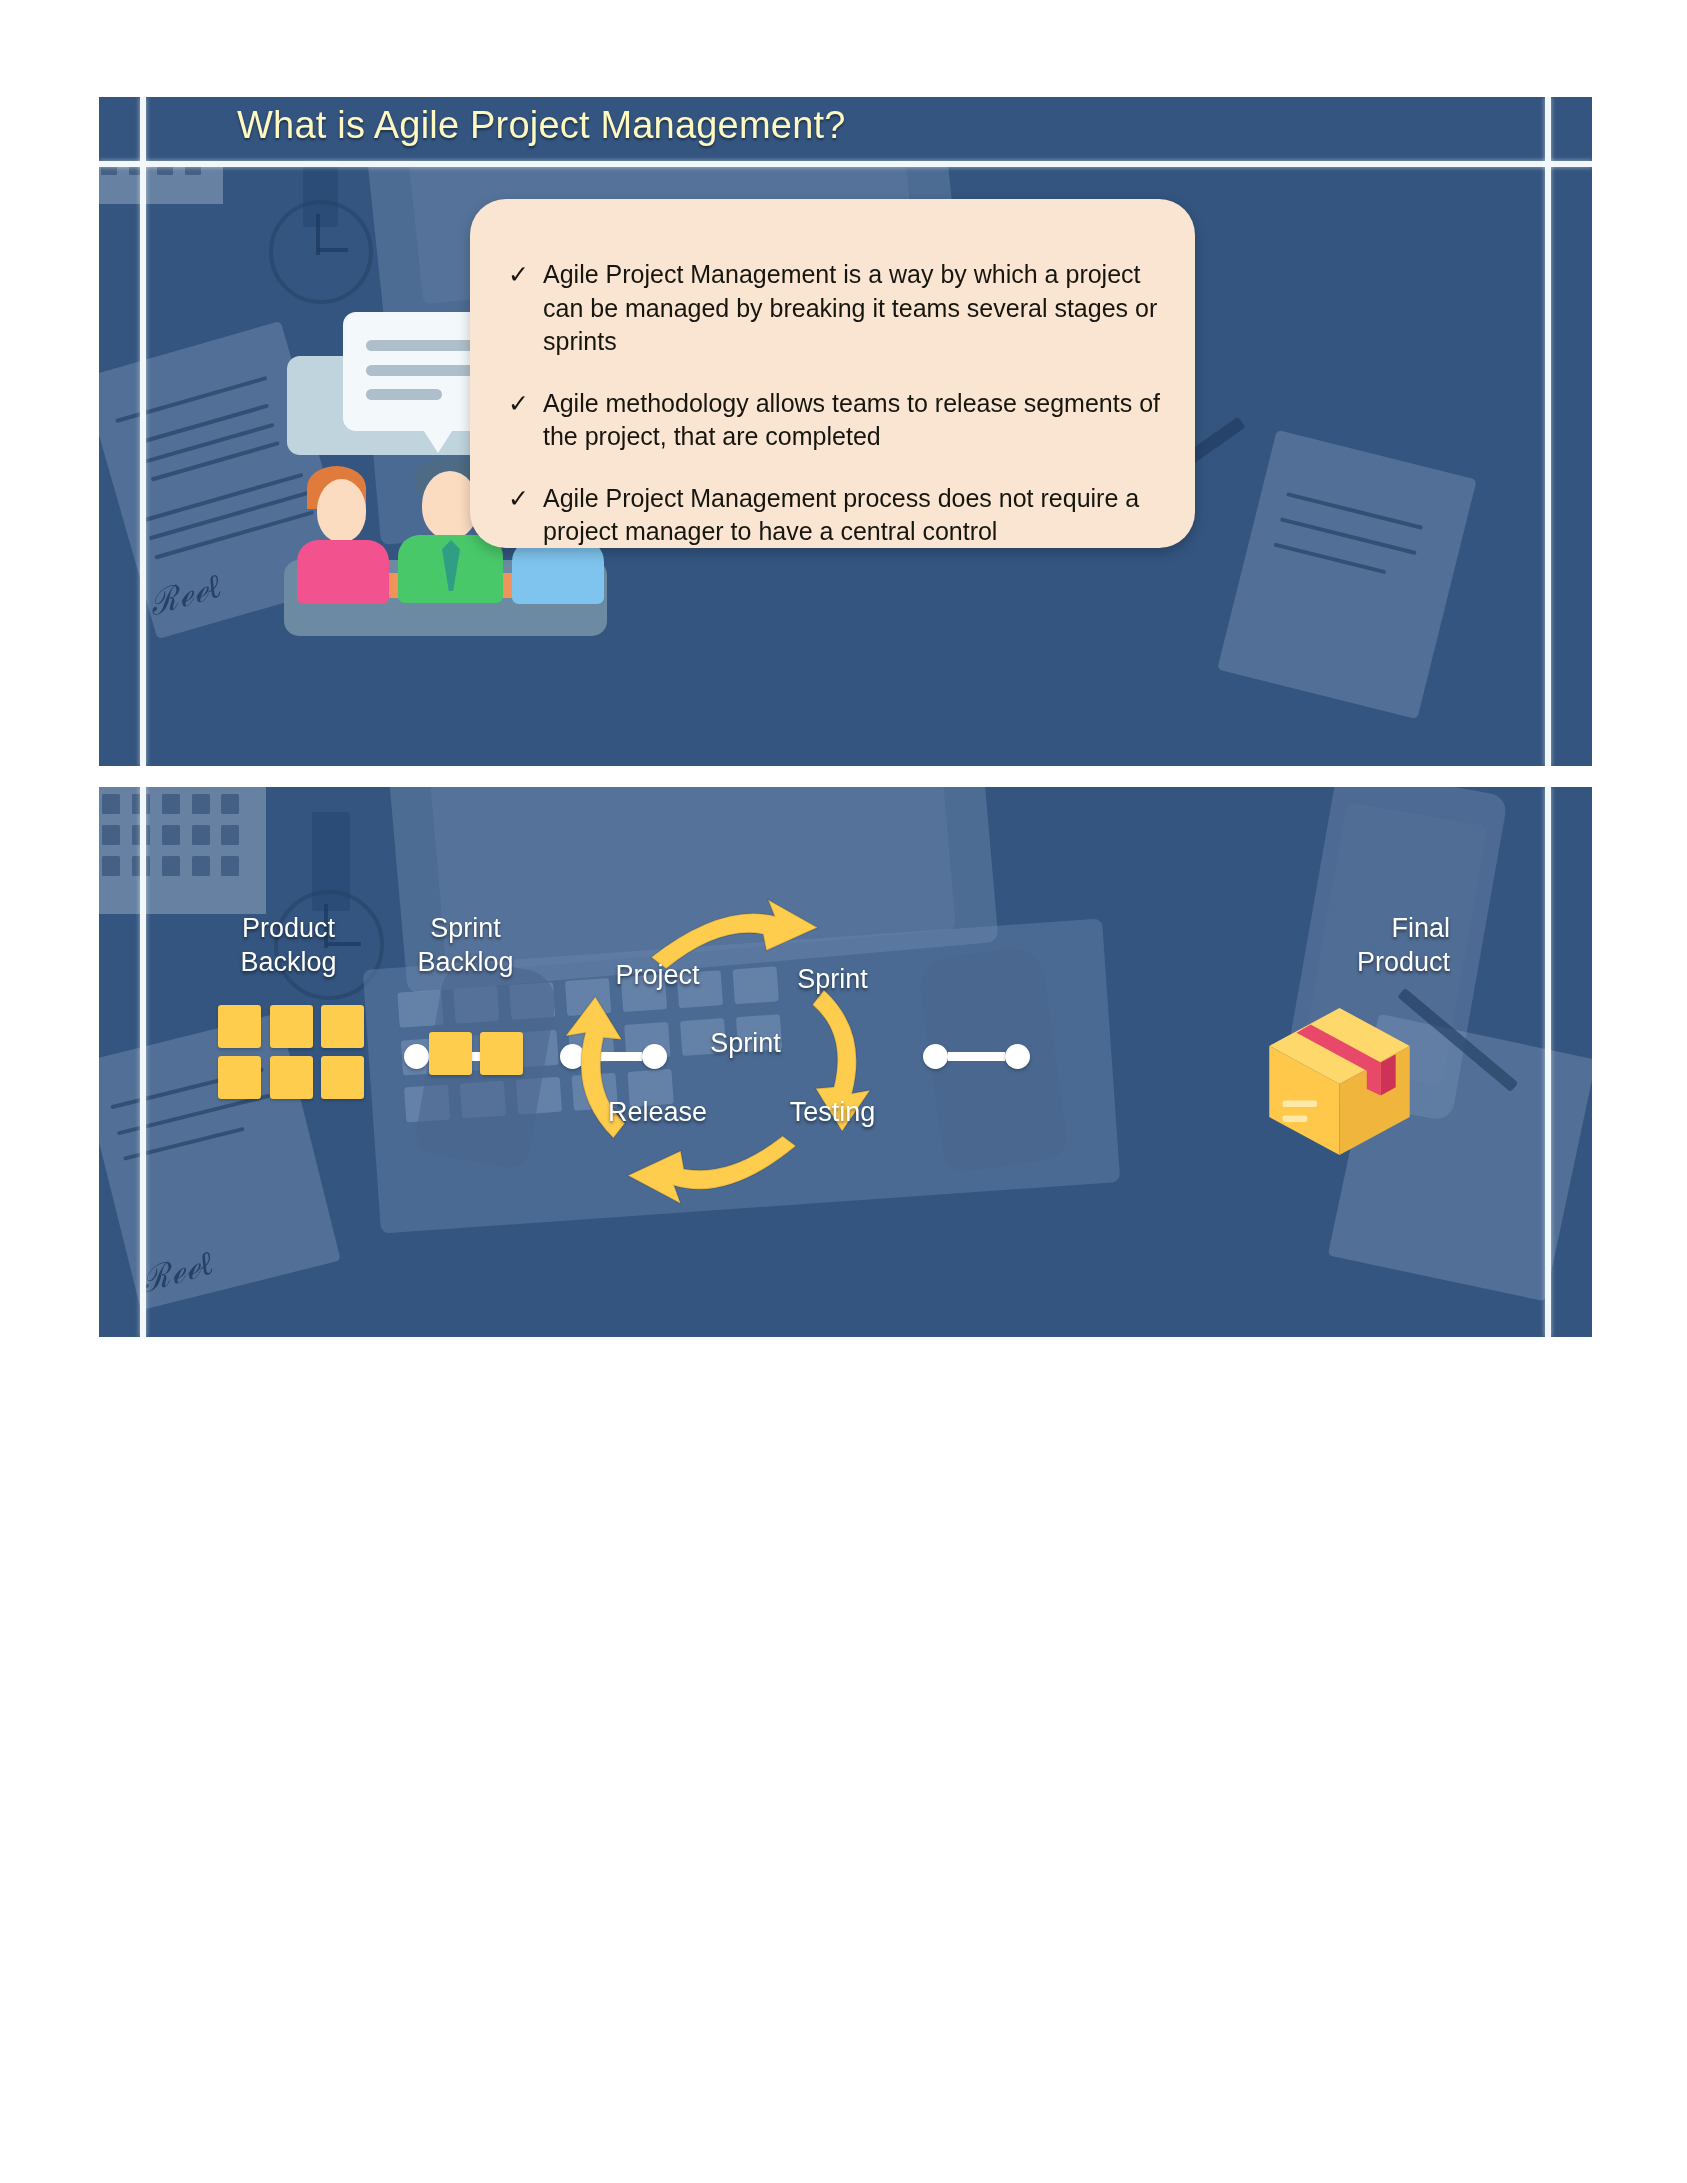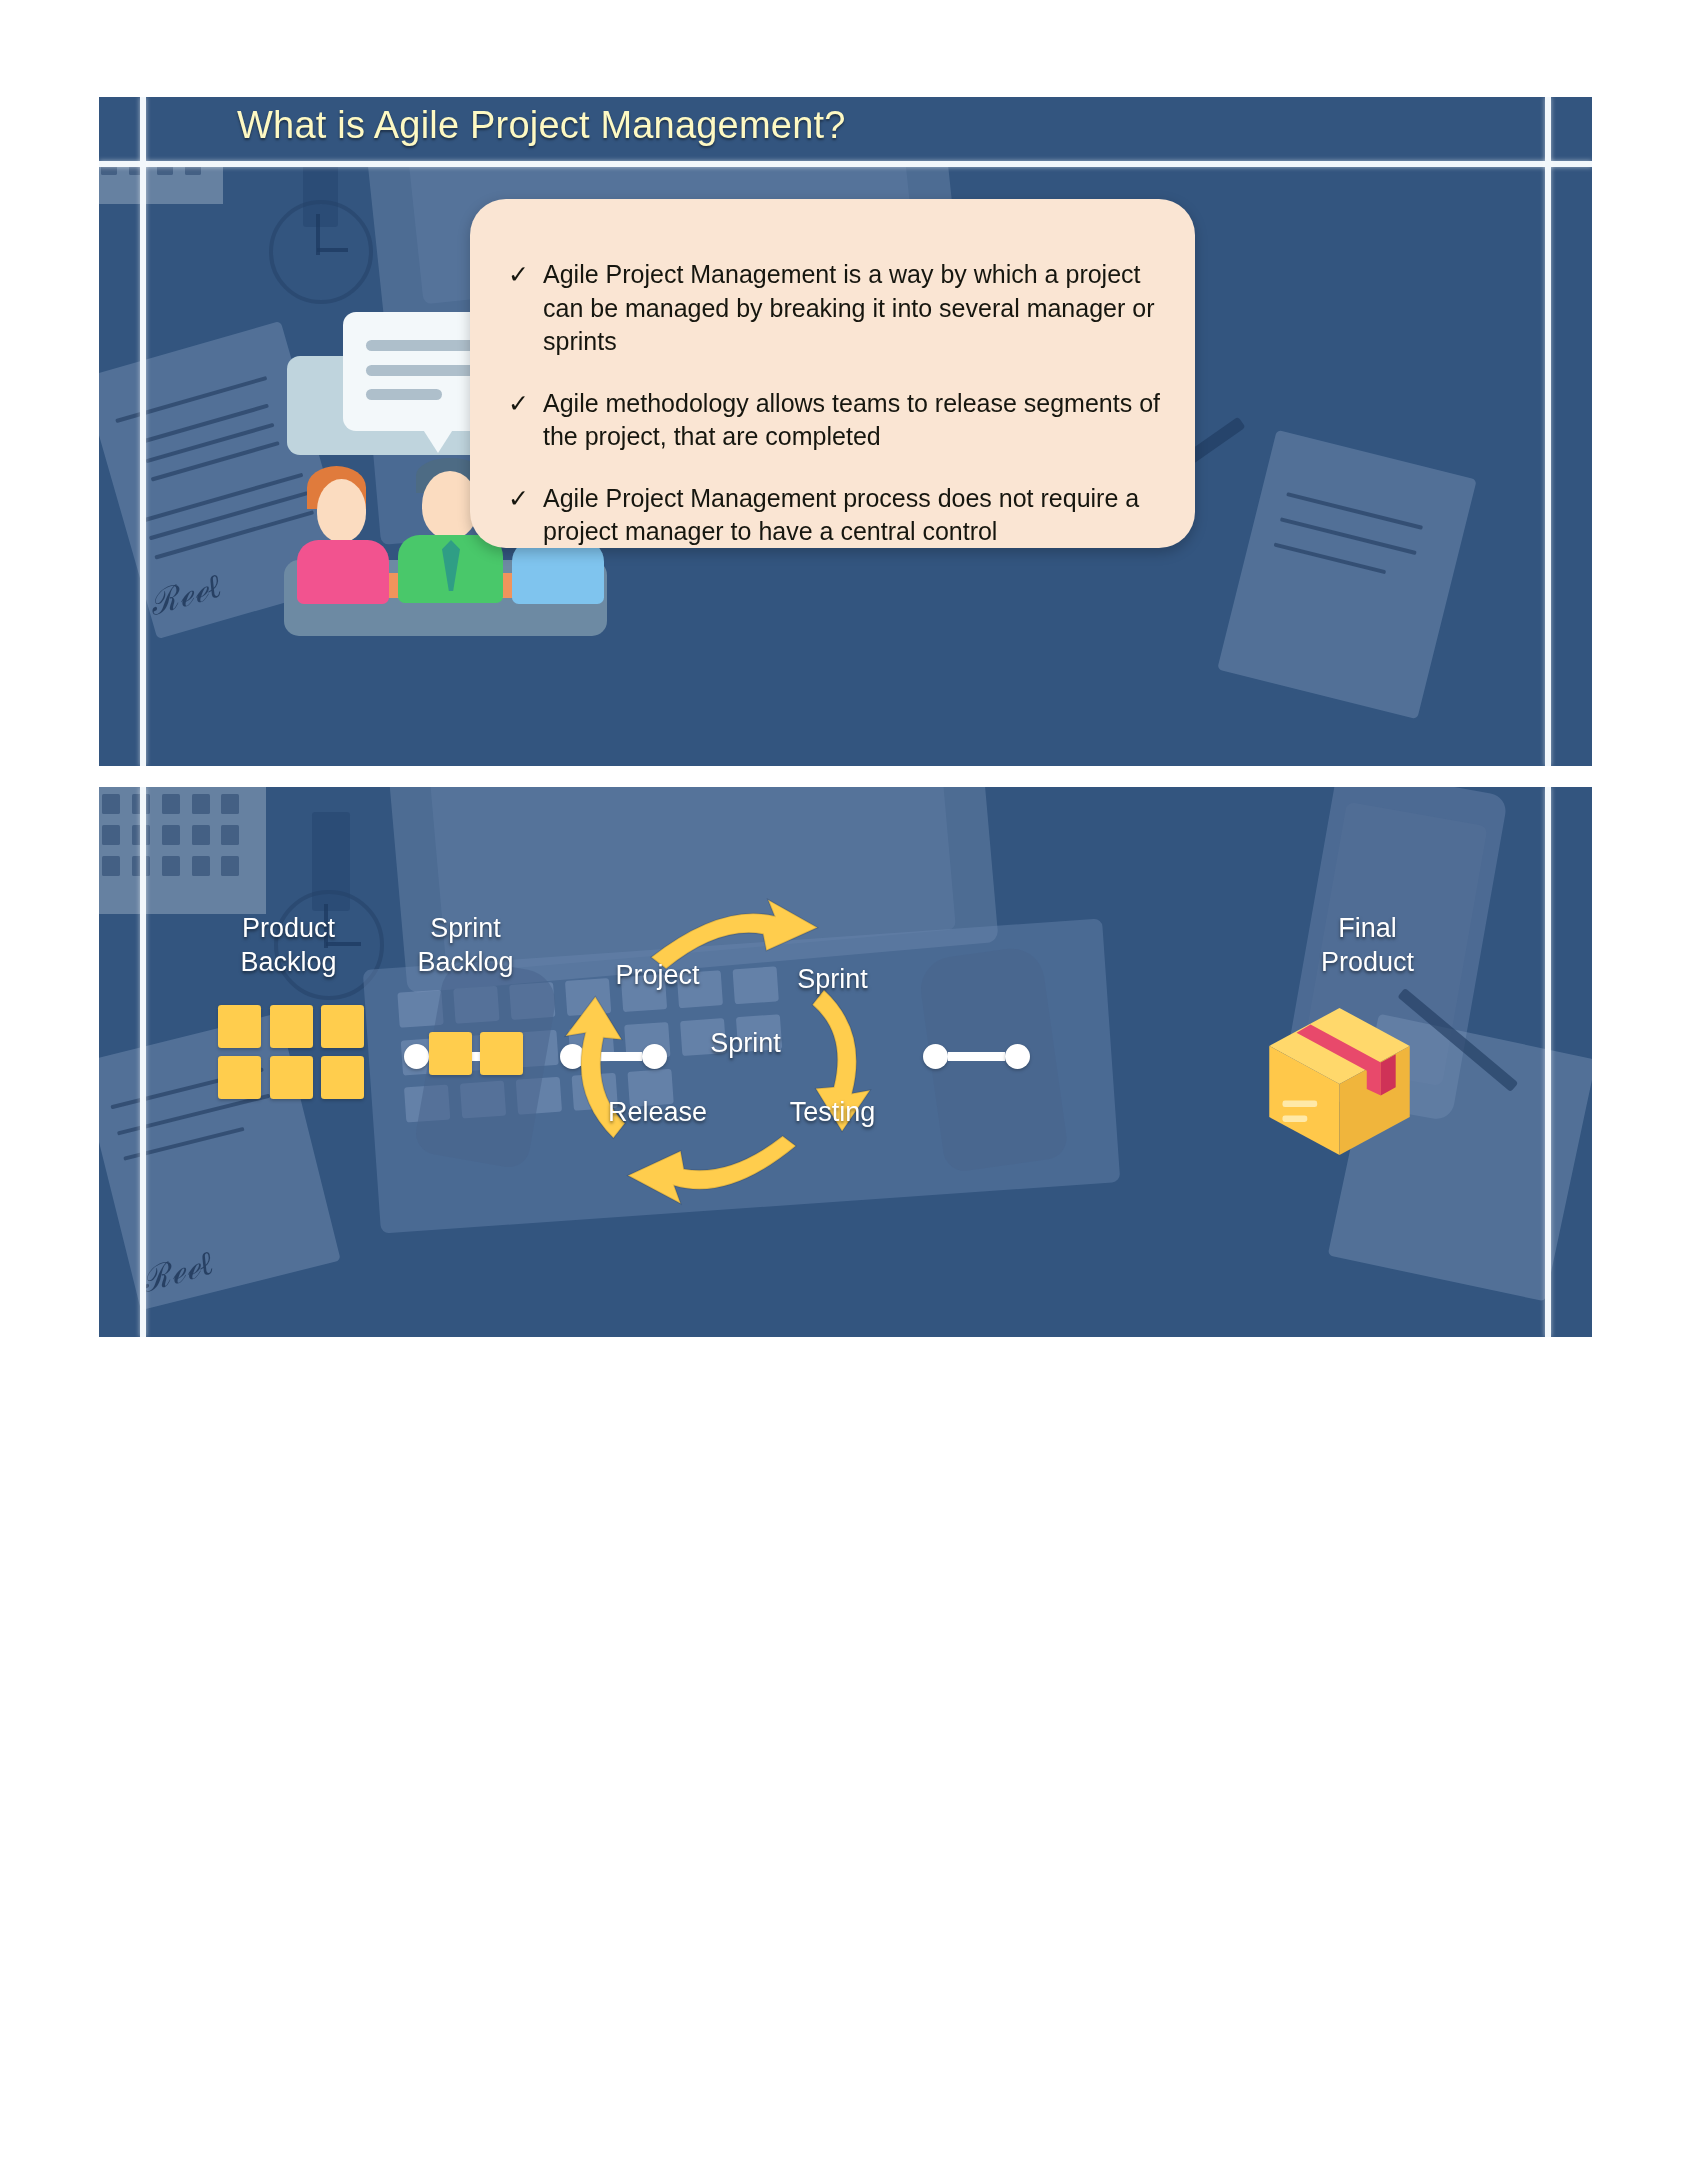--- a/index.html
+++ b/index.html
@@ -178,21 +178,21 @@
     <div class="title-band"></div>
     <div class="title-text">What is Agile Project Management?</div>
     <div class="hrule" style="top:64px;"></div>
     <div class="vrule" style="left:41px;"></div>
     <div class="vrule" style="left:1446px;"></div>
 
     <div class="callout" style="left:371px;top:102px;width:725px;height:349px;">
       <div class="bullets">
         <div class="bullet">
           <div class="chk">✓</div>
-          <div class="btxt">Agile Project Management is a way by which a project can be managed by breaking it into several manager or sprints</div>
+          <div class="btxt">Agile Project Management is a way by which a project can be managed by breaking it teams several stages or sprints</div>
         </div>
         <div class="bullet">
           <div class="chk">✓</div>
           <div class="btxt">Agile methodology allows teams to release segments of the project, that are completed</div>
         </div>
         <div class="bullet">
           <div class="chk">✓</div>
           <div class="btxt">Agile Project Management process does not require a project manager to have a central control</div>
         </div>
       </div>
@@ -331,21 +331,21 @@
         <path d="M72 174 Q 18 120 38 46 L14 50 L50 2 L82 54 L60 52 Q 46 118 86 156 Z" fill="#ffcd4d" stroke="rgba(0,0,0,.12)" stroke-width="2"></path>
       </svg>
     </div>
 
     <div class="connector" style="left:824px;top:257px;width:107px;height:25px;">
       <div class="dot"></div>
       <div class="bar"></div>
       <div class="dot"></div>
     </div>
 
-    <div class="stage-label" style="left:1186px;top:124px;width:165px;">
+    <div class="stage-label" style="left:1186px;top:124px;width:165px;text-align:right;">
       <div>Final</div>
       <div>Product</div>
     </div>
 
     <div class="box3d" style="left:1162px;top:216px;width:157px;height:157px;">
       <svg viewBox="0 0 190 190" width="157" height="157">
         <polygon points="95,6 180,52 95,98 10,52" fill="#ffd86b"></polygon>
         <polygon points="10,52 95,98 95,184 10,138" fill="#ffc84a"></polygon>
         <polygon points="95,98 180,52 180,138 95,184" fill="#f0b53c"></polygon>
         <polygon points="60,26 145,72 145,112 128,104 128,82 43,36" fill="#e8496b"></polygon>

